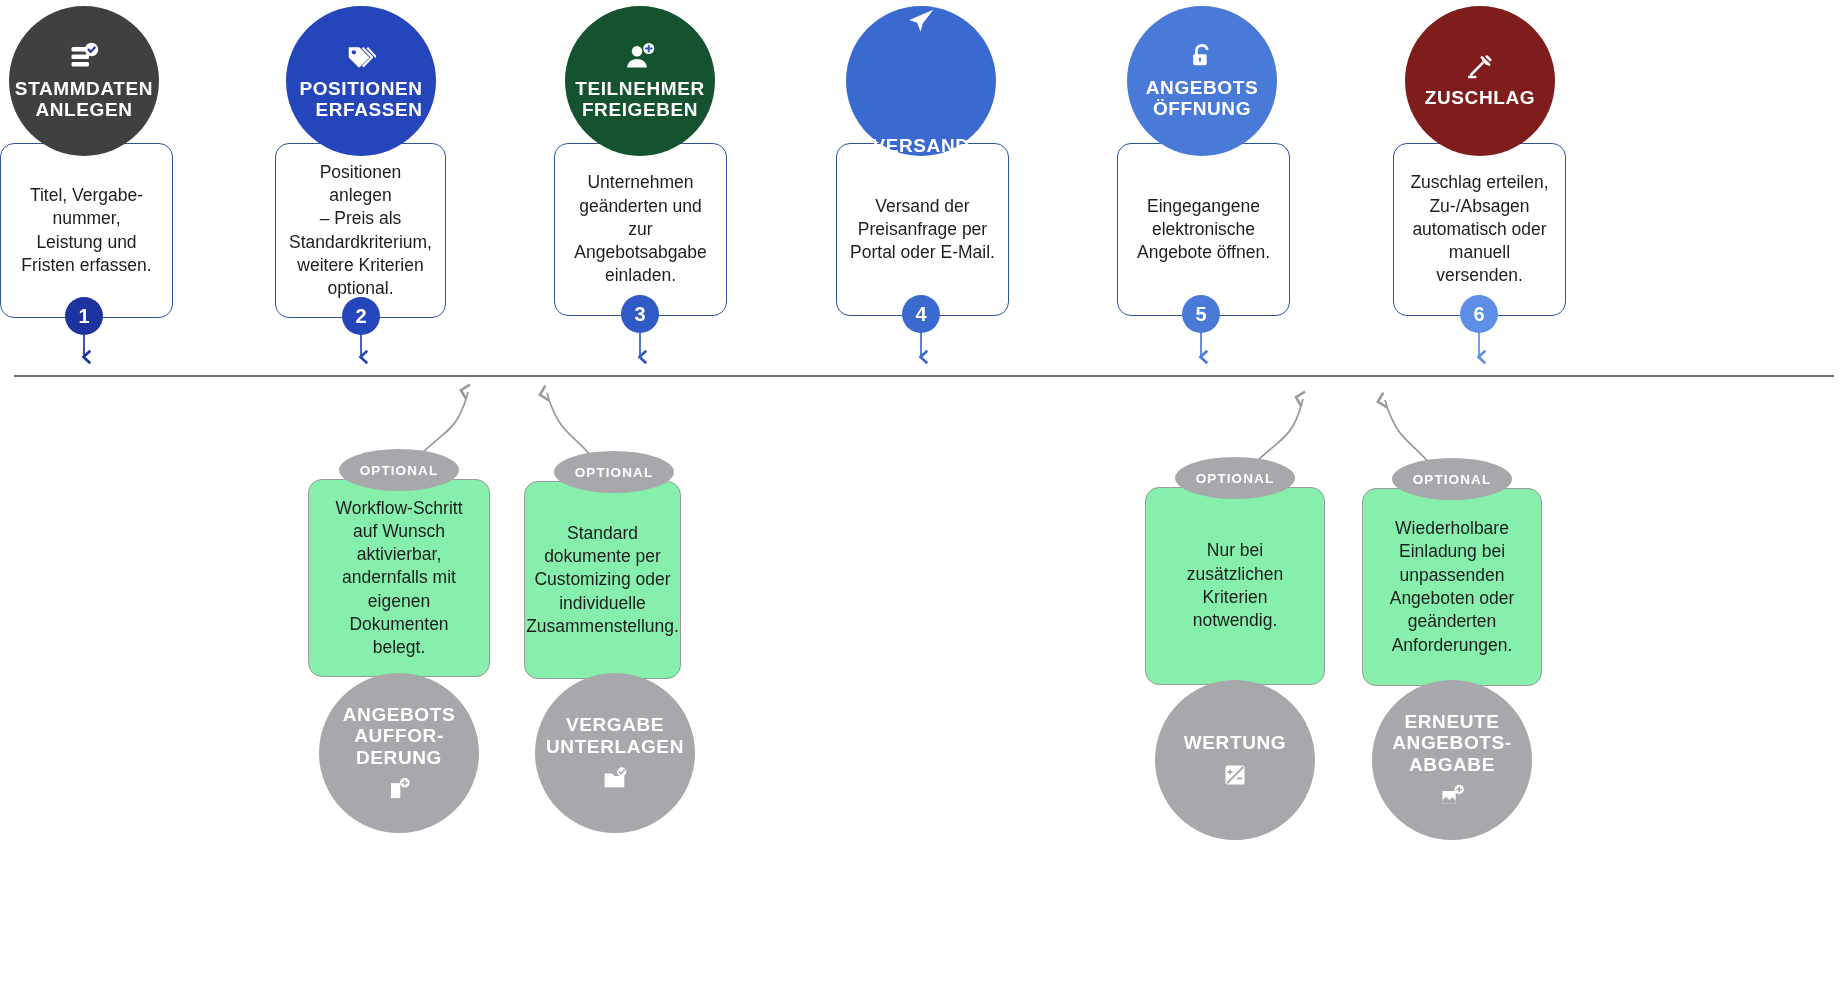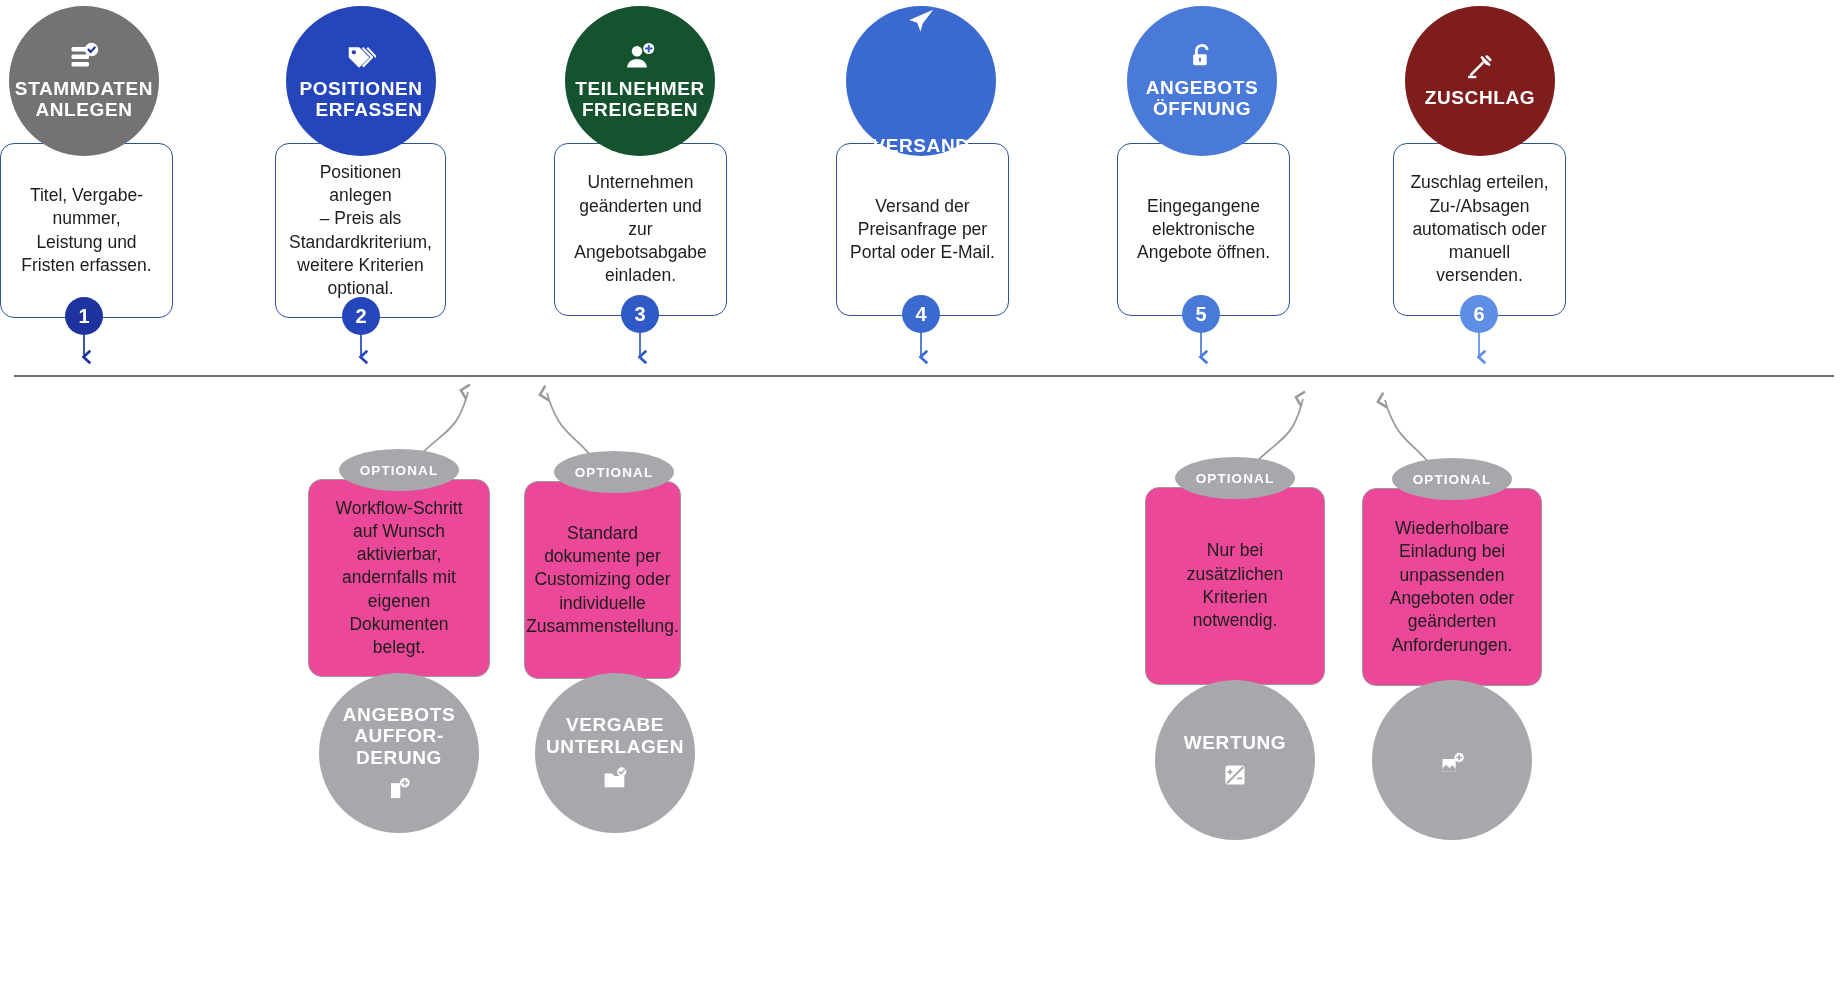--- a/index.html
+++ b/index.html
@@ -105,21 +105,21 @@
     z-index: 2;
   }
 
   
   .opt {
     position: absolute;
     z-index: 3;
   }
   .opt-card {
     position: absolute;
-    background: #ec4899;
+    background: #86efac;
     border: 1.5px solid #9a9a9a;
     border-radius: 14px;
     box-sizing: border-box;
     display: flex;
     align-items: center;
     justify-content: center;
     text-align: center;
     z-index: 3;
   }
   .opt-card .card-text {
@@ -218,21 +218,21 @@
 
   <div id="divider"></div>
 
   <div class="step">
     <div class="step-card" style="left:0px; top:143px; width:173px; height:175px;">
       <div class="card-text">Titel, Vergabe-
 nummer,
 Leistung und
 Fristen erfassen.</div>
     </div>
-    <div class="step-circle" style="left:9px; top:6px; width:150px; height:150px; background:#737373;">
+    <div class="step-circle" style="left:9px; top:6px; width:150px; height:150px; background:#404040;">
       <span class="c-icon">
         <svg width="30" height="30" viewBox="0 0 24 24" fill="#fff">
           <rect x="2" y="4" width="14" height="3.6" rx="1.2"></rect>
           <rect x="2" y="10" width="14" height="3.6" rx="1.2"></rect>
           <rect x="2" y="16" width="14" height="3.6" rx="1.2"></rect>
           <circle cx="18" cy="6" r="5.4" fill="#fff"></circle>
           <path d="M15.6,6.1 L17.4,7.9 L20.6,4.4" fill="none" stroke="#1d34a0" stroke-width="1.7" stroke-linecap="round" stroke-linejoin="round"></path>
         </svg>
       </span>
       <span class="c-label">STAMMDATEN
@@ -417,20 +417,23 @@
     <div class="opt-card" style="left:1362px; top:488px; width:180px; height:198px;">
       <div class="card-text">Wiederholbare
 Einladung bei
 unpassenden
 Angeboten oder
 geänderten
 Anforderungen.</div>
     </div>
     <div class="opt-pill" style="left:1392px; top:458px;">OPTIONAL</div>
     <div class="opt-circle" style="left:1372px; top:680px; width:160px; height:160px;">
+      <span class="c-label">ERNEUTE
+ANGEBOTS-
+ABGABE</span>
       <span class="c-icon">
         <svg width="26" height="26" viewBox="0 0 24 24" fill="#fff">
           <path d="M3.2,7.4 h12.2 v11.8 h-12.2 z"></path>
           <path d="M3.2,16.0 l3.4,-3.2 l3.0,2.8 l2.6,-2.4 l3.2,3.0 v3.0 h-12.2 z" fill="#a6a8ac"></path>
           <circle cx="18.6" cy="6.0" r="4.3" fill="#fff"></circle>
           <path d="M18.6,3.9 v4.2 M16.5,6.0 h4.2" stroke="#a6a8ac" stroke-width="1.5" stroke-linecap="round"></path>
         </svg>
       </span>
     </div>
   </div>

